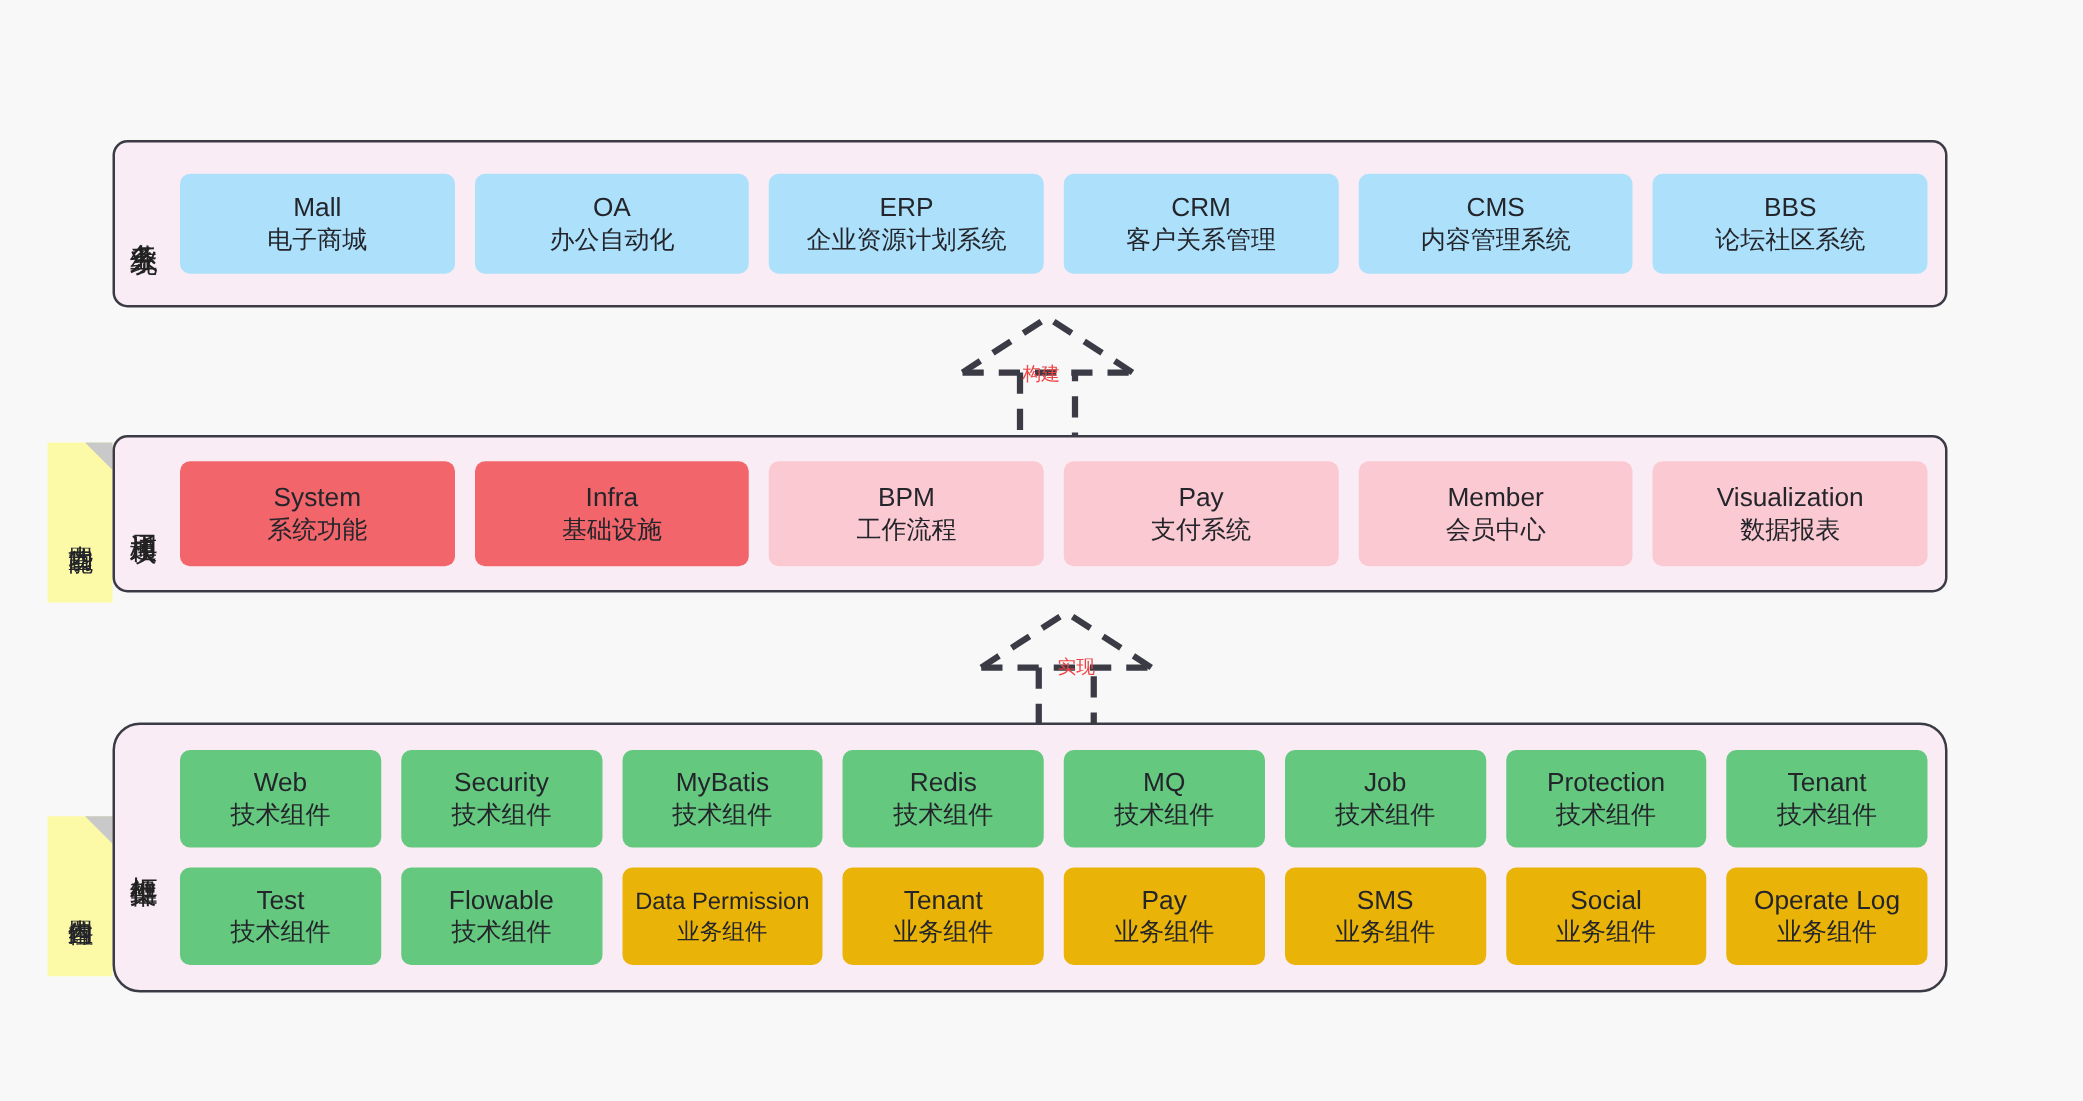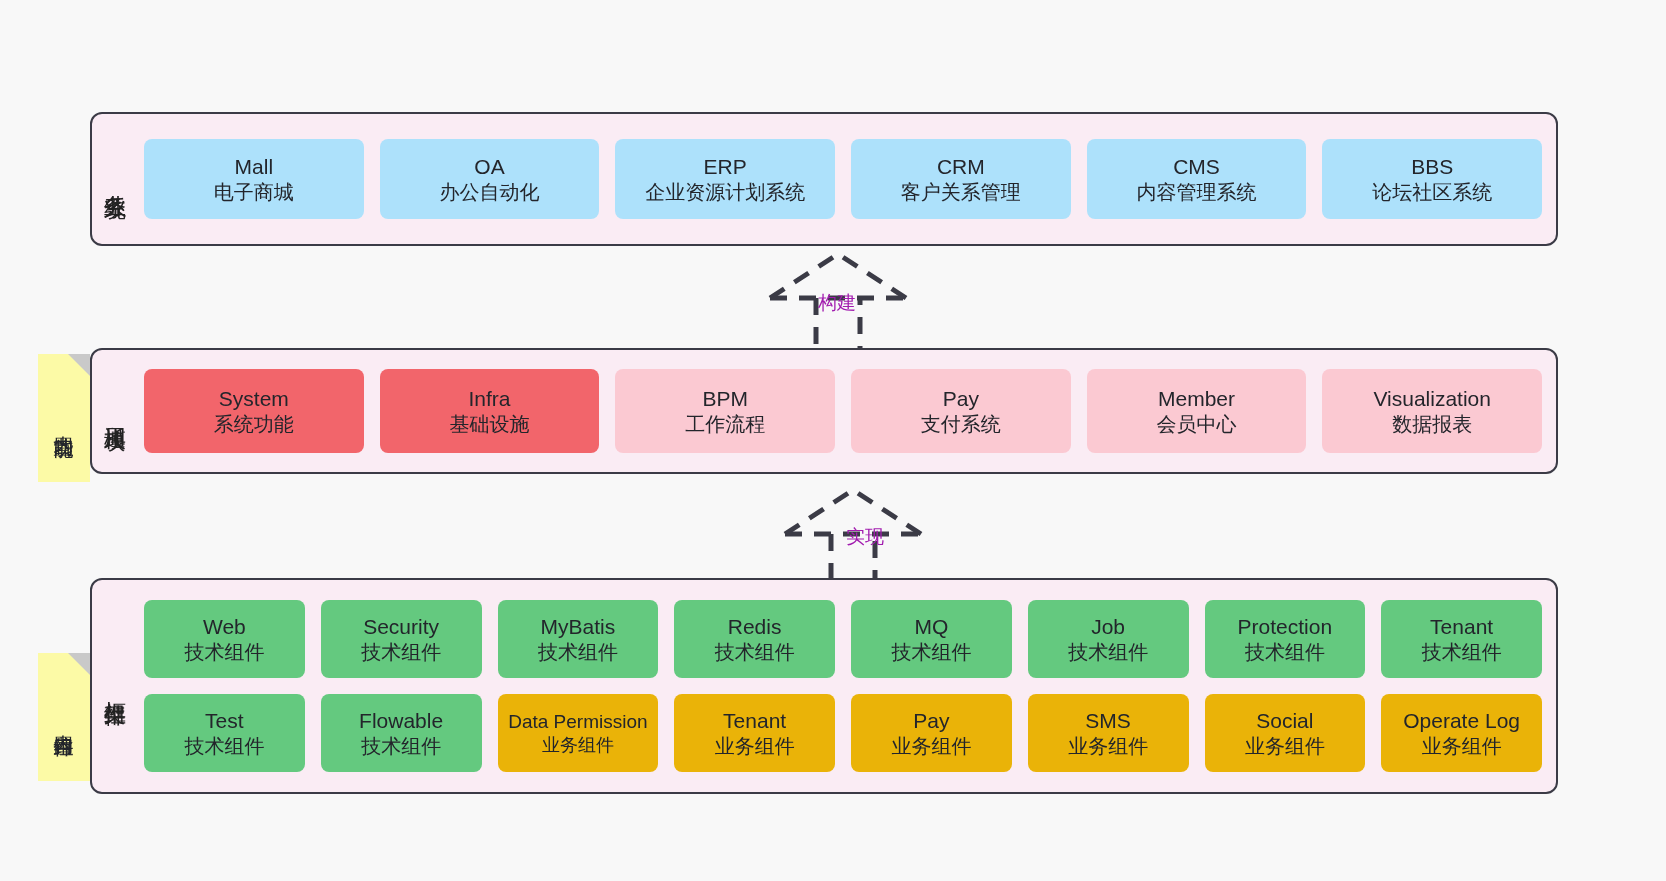--- a/index.html
+++ b/index.html
@@ -119,22 +119,22 @@
     z-index: 4;
   }
 
   
   .connector {
     position: absolute;
     z-index: 1;
   }
   .connector-label {
     position: absolute;
-    font-size: 19px;
-    color: #a21caf;
+    font-size: 15px;
+    color: #ef4444;
     background: transparent;
     white-space: nowrap;
     z-index: 5;
   }
 </style>
 </head>
 <body>
 
 <div id="stage">
 
@@ -219,21 +219,21 @@
     <path d="M 20 56 L 156 56" fill="none" stroke="#3b3b46" stroke-width="5" stroke-dasharray="17 12"></path>
     <path d="M 66 56 L 66 104 L 110 104 L 110 56" fill="none" stroke="#3b3b46" stroke-width="5" stroke-dasharray="17 12"></path>
   </svg>
   <div class="connector-label" style="left:846px; top:524px;">实现</div>
 
   <div class="note" style="left:38px; top:653px; height:128px;">
     <span class="note-fold"></span>
     <span>内置组件</span>
   </div>
 
-  <div class="layer row3" id="layer-framework-components" style="left:90px; top:578px; width:1468px; height:216px;">
+  <div class="layer row3" id="layer-framework-components" style="left:90px; top:578px; width:1468px; height:216px;border-radius:22px;">
     <div class="layer-title">框架组件</div>
     <div class="layer-body">
 
       <div class="cell-row">
         <div class="cell c-green">
           <span class="t1">Web</span>
           <span class="t2">技术组件</span>
         </div>
         <div class="cell c-green">
           <span class="t1">Security</span>

